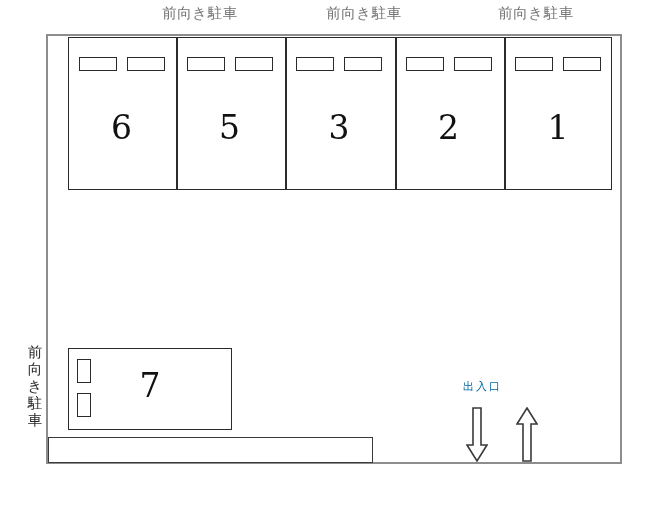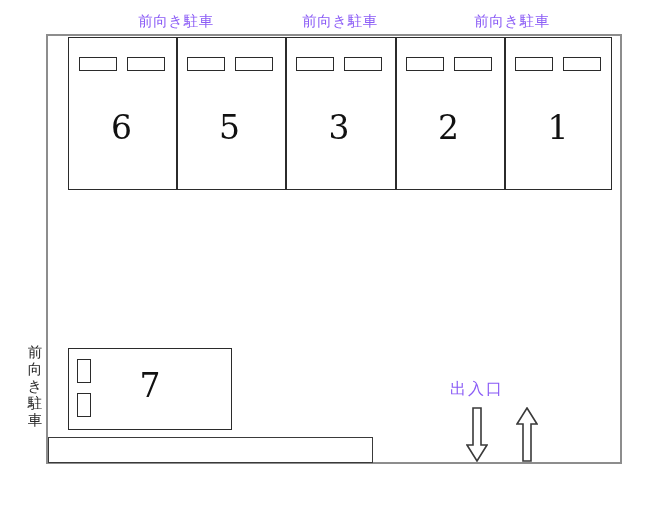--- a/index.html
+++ b/index.html
@@ -75,26 +75,27 @@
     text-align: center;
     font-family: "DejaVu Serif", "Liberation Serif", serif;
     font-size: 33px;
     line-height: 1;
     color: #111111;
   }
 
   
   .top-label {
     position: absolute;
-    top: 12px;
+    top: 4px;
     transform: translateX(-50%);
     font-size: 14.5px;
     letter-spacing: 0.5px;
     white-space: nowrap;
-    color: #8b5cf6;
+    color: #737373;
+    margin-left: 24px;
   }
 
   
   .side-label {
     position: absolute;
     left: 25px;
     top: 344px;
     width: 20px;
     font-size: 14.5px;
     line-height: 17px;
@@ -150,26 +151,26 @@
     width: 325px;
     height: 26px;
     border: 1.6px solid #3a3a3a;
     box-sizing: border-box;
     background: #ffffff;
   }
 
   
   .entrance-label {
     position: absolute;
-    left: 450px;
+    left: 463px;
     top: 379px;
-    font-size: 16px;
+    font-size: 11px;
     letter-spacing: 2px;
     white-space: nowrap;
-    color: #8b5cf6;
+    color: #0369a1;
   }
   .arrow {
     position: absolute;
     top: 407px;
     width: 22px;
     height: 55px;
   }
   .arrow svg { display: block; }
 </style>
 </head>

